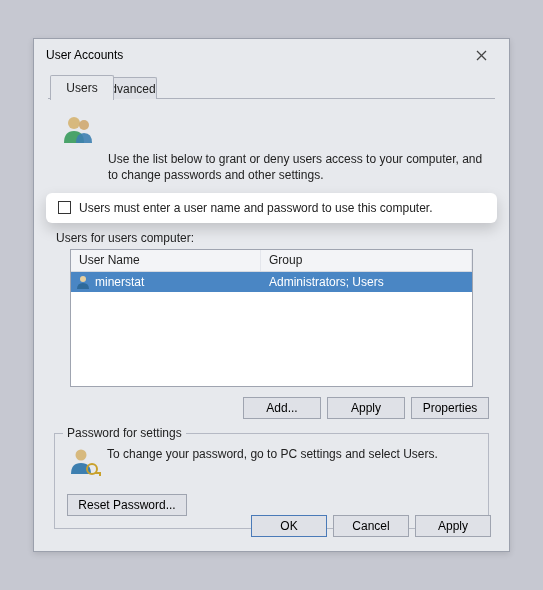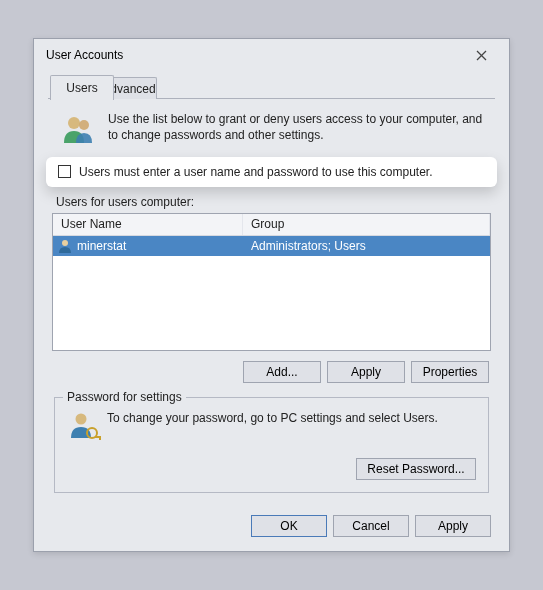--- a/index.html
+++ b/index.html
@@ -66,21 +66,21 @@
   .tab-adv { left: 53px; width: 56px; }
   .content {
     padding: 12px 18px 14px 18px;
   }
   .intro {
     display: flex;
     gap: 12px;
     margin: 0 8px 10px 8px;
   }
   .intro-icon { width:36px; height:36px; flex: 0 0 36px; }
-  .intro-text { font-size: 12px; line-height: 1.35; color: #222; }
+  .intro-text { font-size: 12px; line-height: 1.35; color: #222; margin-top: 40px; }
 
   .highlight {
     background: #fff;
     padding: 8px 12px;
     border-radius: 6px;
     box-shadow: 0 6px 14px rgba(0,0,0,0.17);
     margin: 0 -6px 4px -6px;
     display: flex;
     align-items: flex-start;
     gap: 8px;
@@ -91,21 +91,21 @@
     background: #fff;
     flex: 0 0 13px;
   }
   .hl-label { font-size: 12px; }
 
   .section-label { font-size: 12px; margin: 4px 4px 4px 4px; display:inline-block;}
   .listbox {
     border: 1px solid #9fa4b0;
     background: #fff;
     height: 138px;
-    margin: 0 0;
+    margin: 0 18px;
   }
   .list-header {
     display:flex;
     background: #f3f4f7;
     border-bottom: 1px solid #d6d9e0;
     height: 22px;
   }
   .list-header .col {
     padding: 3px 8px;
     font-size: 12px;
@@ -156,21 +156,21 @@
     top: -8px; left: 8px;
     background: #e7e9ed;
     padding: 0 4px;
     font-size: 12px;
   }
   .pw-row {
     display:flex; gap:4px; align-items:flex-start;
   }
   .pw-icon {width:36px;height:36px;flex:0 0 36px;}
   .pw-text { font-size:12px; line-height:1.35; padding-top:2px;}
-  .pw-btnrow { display:flex; justify-content:flex-end; margin-top:14px; }
+  .pw-btnrow { display:flex; margin-top:14px; }
   .pw-btn { min-width:120px; }
 
   .dlg-btn-row {
     display:flex;
     justify-content:flex-end;
     gap: 6px;
     padding: 0 18px 14px 18px;
     position: absolute;
     bottom: 0; left:0; right:0;
   }

